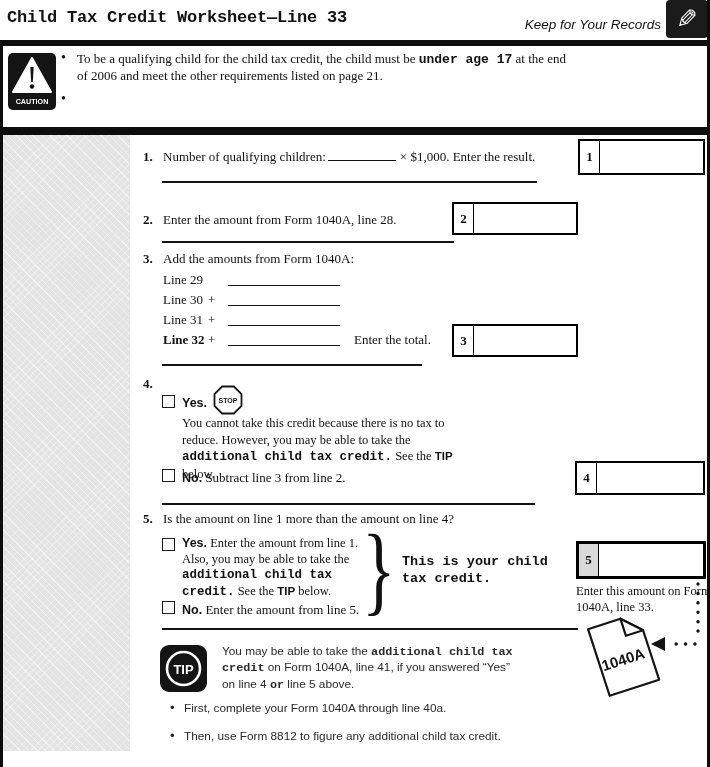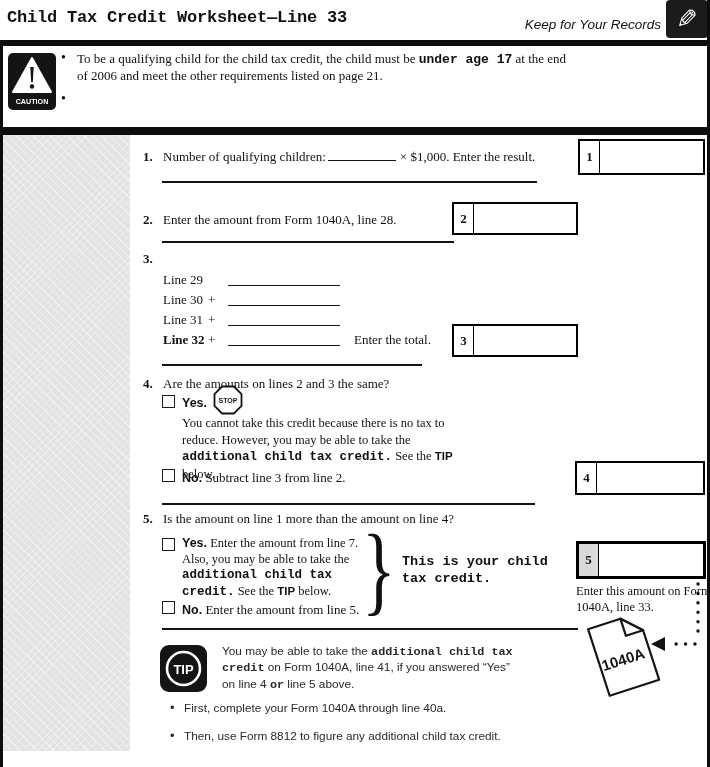--- a/index.html
+++ b/index.html
@@ -77,20 +77,21 @@
 
   <div class="abs num" style="left:143px; top:212px;">2.</div>
   <div class="abs txt" style="left:163px; top:212px; white-space:nowrap;">Enter the amount from Form 1040A, line 28.</div>
   <div class="abs ansbox" style="left:452px; top:202px; width:126px; height:33px;">
     <span class="lbl">2</span>
     <span class="val"></span>
   </div>
   <div class="abs rule" style="left:162px; top:241px; width:292px;"></div>
 
   <div class="abs num" style="left:143px; top:251px;">3.</div>
+  <div class="abs txt" style="left:163px; top:251px; white-space:nowrap;">Add the amounts from Form 1040A:</div>
 
   <div class="abs txt" style="left:163px; top:272px;">Line 29</div>
   <div class="abs blank" style="left:228px; top:274px; width:112px;"></div>
 
   <div class="abs txt" style="left:163px; top:292px;">Line 30</div>
   <div class="abs txt" style="left:208px; top:292px;">+</div>
   <div class="abs blank" style="left:228px; top:294px; width:112px;"></div>
 
   <div class="abs txt" style="left:163px; top:312px;">Line 31</div>
   <div class="abs txt" style="left:208px; top:312px;">+</div>
@@ -101,21 +102,20 @@
   <div class="abs blank" style="left:228px; top:334px; width:112px;"></div>
 
   <div class="abs txt" style="left:354px; top:332px; white-space:nowrap;">Enter the total.</div>
   <div class="abs ansbox" style="left:452px; top:324px; width:126px; height:33px;">
     <span class="lbl">3</span>
     <span class="val"></span>
   </div>
   <div class="abs rule" style="left:162px; top:364px; width:260px;"></div>
 
   <div class="abs num" style="left:143px; top:376px;">4.</div>
-  <div class="abs txt" style="left:163px; top:376px; white-space:nowrap;">Are the amounts on lines 2 and 3 the same?</div>
 
   <span class="abs cb" style="left:162px; top:395px;"></span>
   <span class="abs yn" style="left:182px; top:396px;">Yes.</span>
   <svg class="abs" style="left:213px; top:385px;" width="30" height="30" viewBox="0 0 30 30">
     <polygon points="9.1,1.5 20.9,1.5 28.5,9.1 28.5,20.9 20.9,28.5 9.1,28.5 1.5,20.9 1.5,9.1" fill="#ffffff" stroke="#141414" stroke-width="1.8"></polygon>
     <text x="15" y="17.8" text-anchor="middle" font-family="Liberation Sans, sans-serif" font-size="7" font-weight="bold" fill="#141414">STOP</text>
   </svg>
 
   <div class="abs" style="left:182px; top:415px; width:280px; font-size:12.5px; line-height:16.5px;">
     <span>You cannot take this credit because there is no tax to reduce. However, you may be able to take the </span><span class="b">additional child tax credit.</span><span> See the </span><span class="tipword">TIP</span><span> below.</span>
@@ -129,21 +129,21 @@
     <span class="lbl">4</span>
     <span class="val"></span>
   </div>
   <div class="abs rule" style="left:162px; top:503px; width:373px;"></div>
 
   <div class="abs num" style="left:143px; top:511px;">5.</div>
   <div class="abs txt" style="left:163px; top:511px; white-space:nowrap;">Is the amount on line 1 more than the amount on line 4?</div>
 
   <span class="abs cb" style="left:162px; top:538px;"></span>
   <div class="abs" style="left:182px; top:536px; width:198px; font-size:12.5px; line-height:15.5px;">
-    <span class="yn">Yes.</span><span> Enter the amount from line 7. Also, you may be able to take the </span><span class="b">additional child tax credit.</span><span> See the </span><span class="tipword">TIP</span><span> below.</span>
+    <span class="yn">Yes.</span><span> Enter the amount from line 1. Also, you may be able to take the </span><span class="b">additional child tax credit.</span><span> See the </span><span class="tipword">TIP</span><span> below.</span>
   </div>
 
   <span class="abs cb" style="left:162px; top:601px;"></span>
   <div class="abs" style="left:182px; top:600px; white-space:nowrap;">
     <span class="yn">No.</span><span class="txt"> Enter the amount from line 5.</span>
   </div>
 
   <span class="abs serif" style="left:362px; top:524px; font-size:100px; line-height:92px; transform:scaleX(0.7); transform-origin:left top; font-weight:400;">}</span>
 
   <div class="abs serif b" style="left:402px; top:553px; width:160px; font-size:13.5px; line-height:17px;">This is your child tax credit.</div>

